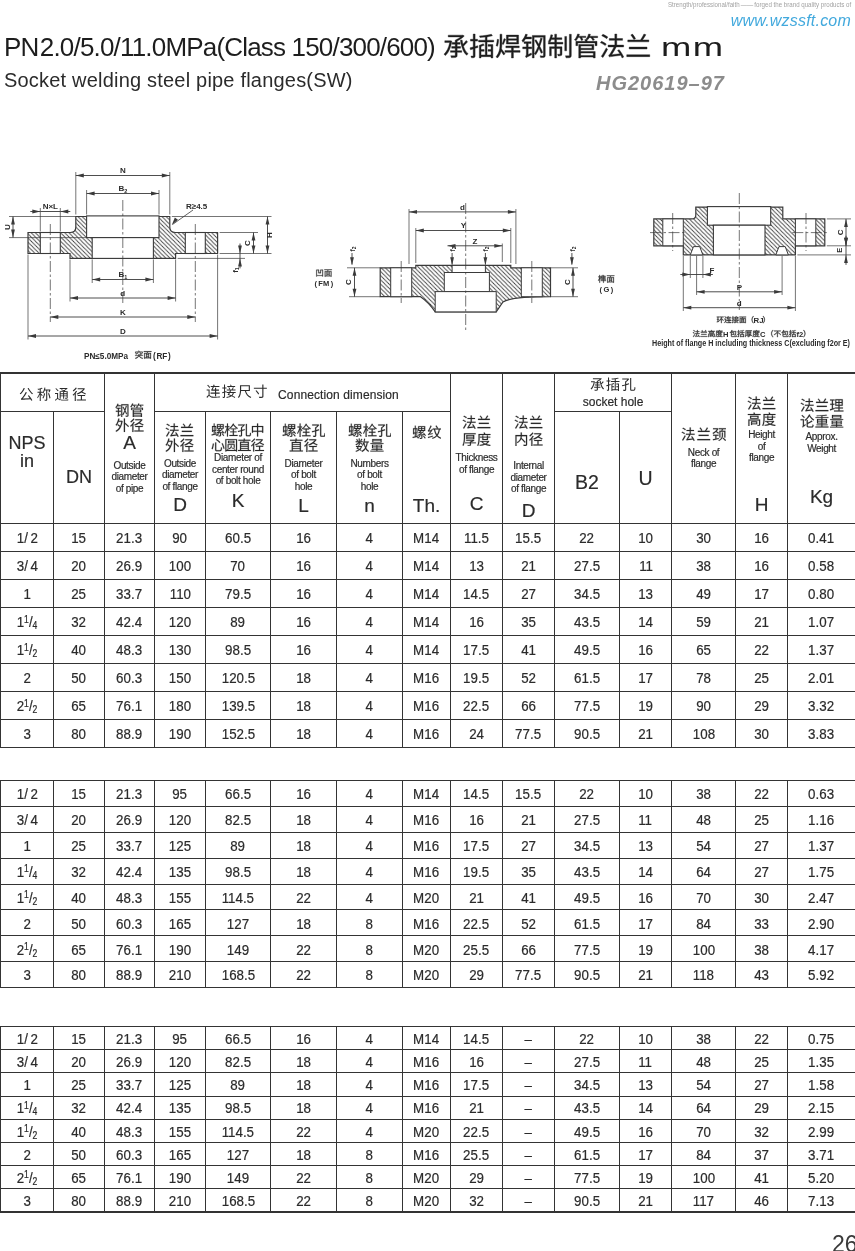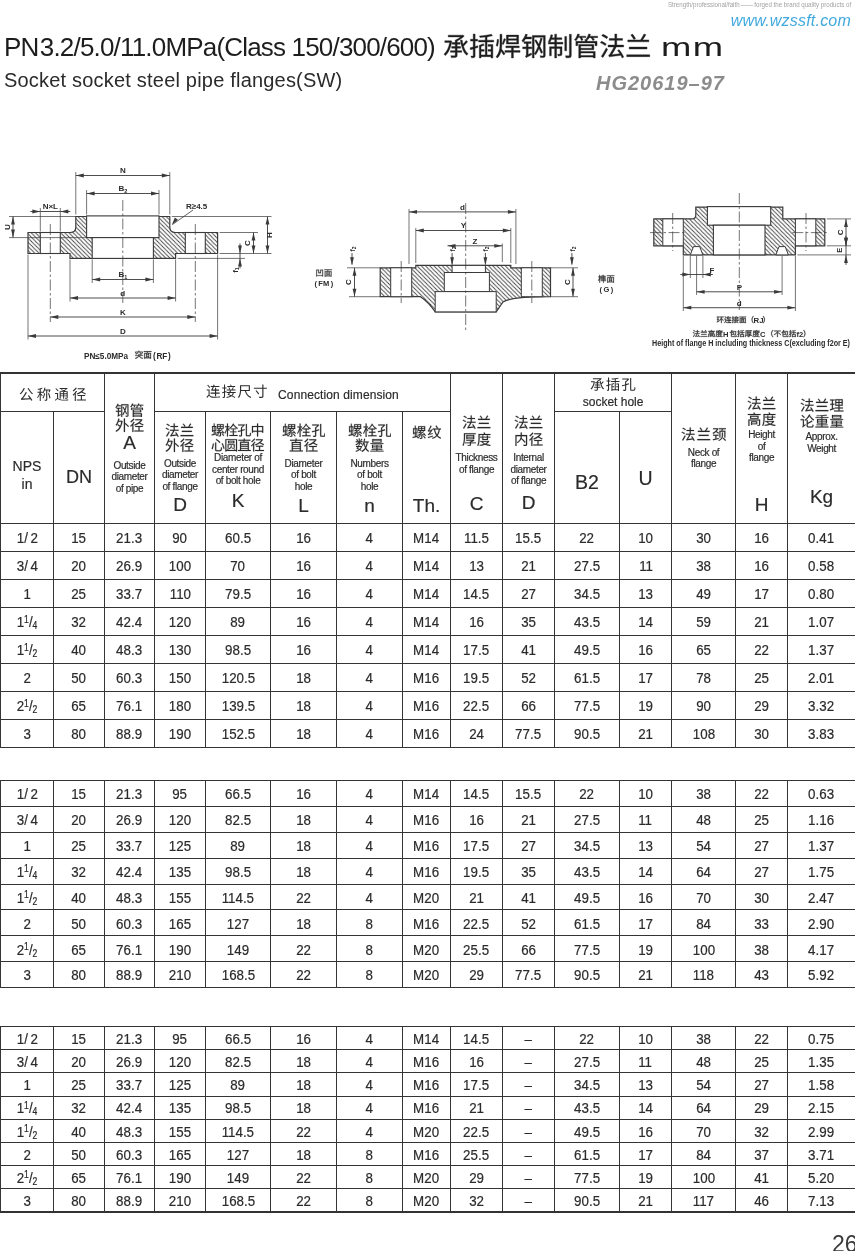--- a/index.html
+++ b/index.html
@@ -63,33 +63,33 @@
         <path id="z39" d="M173 43C143 136 91 226 32 285C44 301 64 339 71 355C105 320 138 275 166 226H396V154H204C218 124 230 93 241 62ZM193 953C208 937 235 922 402 835C397 820 391 791 389 771L271 828V605H406V536H271V401H383V333H111V401H200V536H60V605H200V824C200 863 178 880 161 888C173 904 188 935 193 953ZM430 93V959H500V160H858V860C858 875 852 880 838 880C824 880 777 881 725 879C735 897 746 928 749 946C821 946 864 945 891 933C918 921 928 901 928 861V93ZM751 197C731 278 708 359 681 437C647 375 611 314 577 258L524 286C566 356 611 437 651 517C609 626 559 725 505 801C521 810 550 828 561 838C607 769 650 685 688 592C722 662 751 729 770 783L827 752C804 685 765 600 720 512C756 415 787 312 814 209Z"></path>
         <path id="z40" d="M389 546H601V659H389ZM389 485V374H601V485ZM389 720H601V837H389ZM58 106V178H444C437 219 426 266 416 304H104V960H176V907H820V960H896V304H493L532 178H945V106ZM176 837V374H320V837ZM820 837H670V374H820Z"></path>
         <path id="z41" d="M679 385V588C679 692 661 828 438 909C454 922 475 947 485 962C716 866 750 712 750 588V385ZM731 787C796 839 878 912 916 959L964 905C925 859 842 790 777 741ZM510 257V728H580V325H849V726H922V257H717C731 226 745 190 759 154H958V85H472V154H678C668 188 656 226 644 257ZM73 92V160H333C267 271 147 369 35 422C51 435 73 460 85 476C148 443 212 400 269 347C328 384 394 429 428 460L477 405C442 374 375 333 317 299C367 245 410 183 439 114L387 88L374 92ZM56 850 75 920C180 896 329 862 468 829L461 766L303 800V596H448V529H75V596H230V815Z"></path>
         <path id="z42" d="M286 321H719V412H286ZM211 266V467H797V266ZM441 54 470 144H59V210H937V144H553C542 112 527 70 513 37ZM96 523V959H168V586H830V881C830 892 825 896 813 896C801 896 754 897 711 895C720 911 731 934 735 952C799 952 842 952 869 943C896 933 905 917 905 880V523ZM281 645V901H352V851H706V645ZM352 701H638V795H352Z"></path>
         <path id="z43" d="M695 500C695 695 774 854 894 976L954 945C839 826 768 678 768 500C768 322 839 174 954 55L894 24C774 146 695 305 695 500Z"></path>
         <path id="z44" d="M305 500C305 305 226 146 106 24L46 55C161 174 232 322 232 500C232 678 161 826 46 945L106 976C226 854 305 695 305 500Z"></path>
       </defs>
     </svg>
 <div class="abs" style="top:1px;right:4px;font-size:7px;color:#a2a2a2"><span style="display:inline-block;transform:scaleX(0.88);transform-origin:100% 50%">Strength/professional/faith —— forged the brand quality products of</span></div>
 <div class="abs" style="top:12px;right:4px;font-size:16px;font-style:italic;color:#42a9dd;letter-spacing:0.2px">www.wzssft.com</div>
-<div class="abs" style="top:32px;left:4px;font-size:26px;color:#1d1d1d;white-space:nowrap"><span style="letter-spacing:-0.82px">PN 3.2/5.0/11.0MPa(Class 150/300/600)</span><span style="margin-left:8px"><svg class="ck" style="width:208.3px;height:26.0px;vertical-align:-2.5px" viewBox="0 0 8013 1000">
+<div class="abs" style="top:32px;left:4px;font-size:26px;color:#1d1d1d;white-space:nowrap"><span style="letter-spacing:-0.82px">PN 2.0/5.0/11.0MPa(Class 150/300/600)</span><span style="margin-left:8px"><svg class="ck" style="width:208.3px;height:26.0px;vertical-align:-2.5px" viewBox="0 0 8013 1000">
           <g fill="#1d1d1d" stroke="#1d1d1d" stroke-width="15">
             <use href="#z17" x="0"></use>
             <use href="#z20" x="1002"></use>
             <use href="#z25" x="2004"></use>
             <use href="#z39" x="3006"></use>
             <use href="#z6" x="4008"></use>
             <use href="#z31" x="5010"></use>
             <use href="#z24" x="6012"></use>
             <use href="#z3" x="7013"></use>
           </g>
         </svg></span><span style="display:inline-block;transform:scaleX(1.40);transform-origin:0 60%;margin-left:10px;letter-spacing:1px">mm</span></div>
-<div class="abs" style="top:69px;left:4px;font-size:20px;color:#2b2b2b;letter-spacing:0.2px">Socket socket steel pipe flanges(SW)</div>
+<div class="abs" style="top:69px;left:4px;font-size:20px;color:#2b2b2b;letter-spacing:0.2px">Socket welding steel pipe flanges(SW)</div>
 <div class="abs" style="top:72px;left:596px;font-size:20px;font-weight:bold;font-style:italic;color:#8c8c8c;letter-spacing:1px">HG20619–97</div>
 <svg class="abs" style="left:0;top:140px" width="855" height="230" viewBox="0 140 855 230">
       <defs>
         <pattern id="ht" width="4.2" height="4.2" patternUnits="userSpaceOnUse">
           <rect width="4.2" height="4.2" fill="#fff"></rect>
           <path d="M-1,-1 L5.2,5.2 M-1,3.2 L1,5.2 M3.2,-1 L5.2,1" stroke="#3d3d3d" stroke-width="0.85"></path>
         </pattern>
       </defs>
       <path d="M28.0,232.5 L28.0,253.5 L70.0,253.5 L70.0,258.4 L175.6,258.4 L175.6,253.5 L217.6,253.5 L217.6,232.5 L175.3,232.5 Q169.8,232.5 169.8,227.0 L169.8,216.5 L75.8,216.5 L75.8,227.0 Q75.8,232.5 70.3,232.5 Z" fill="url(#ht)" stroke="#3a3a3a" stroke-width="1.2"></path>
       <rect x="86.6" y="215.9" width="72.4" height="21.7" fill="#fff" stroke="#3a3a3a" stroke-width="1.1"></rect>
@@ -390,21 +390,21 @@
                   <use href="#z24" x="0"></use>
                   <use href="#z3" x="1014"></use>
                 </g>
               </svg></div>
             <div style="margin-top:2px;line-height:14.5px"><svg class="ck" style="width:29.2px;height:14.5px;vertical-align:top" viewBox="0 0 2014 1000">
                 <g fill="#2b2b2b" stroke="#2b2b2b" stroke-width="12">
                   <use href="#z4" x="0"></use>
                   <use href="#z15" x="1014"></use>
                 </g>
               </svg></div>
-            <div class="en" style="margin-top:6px">Internal<br>diameter<br>of flange</div>
+            <div class="en" style="margin-top:14px">Internal<br>diameter<br>of flange</div>
             <div style="margin-top:5.5px;font-size:19px;line-height:21px">D</div>
           </th>
           <th colspan="2" style="vertical-align:middle">
             <div style="line-height:15px"><svg class="ck" style="width:45.9px;height:14.5px;" viewBox="0 0 3166 1000">
                 <g fill="#2b2b2b">
                   <use href="#z17" x="0"></use>
                   <use href="#z20" x="1083"></use>
                   <use href="#z11" x="2166"></use>
                 </g>
               </svg></div>
@@ -450,21 +450,21 @@
                   <use href="#z37" x="1014"></use>
                   <use href="#z38" x="2028"></use>
                 </g>
               </svg></div>
             <div class="en" style="margin-top:3px">Approx.<br>Weight</div>
             <div style="margin-top:32px;font-size:19px;line-height:21px">Kg</div>
           </th>
         </tr>
         <tr style="height:112px">
           <th style="vertical-align:top">
-            <div style="margin-top:45px;font-size:14px;line-height:18px">NPS<br>in</div>
+            <div style="margin-top:22px;font-size:18px;line-height:18px">NPS<br>in</div>
           </th>
           <th style="vertical-align:top">
             <div style="margin-top:55px;font-size:18px">DN</div>
           </th>
           <th style="vertical-align:top">
             <div style="margin-top:11px;line-height:14.5px"><svg class="ck" style="width:29.2px;height:14.5px;vertical-align:top" viewBox="0 0 2014 1000">
                 <g fill="#2b2b2b" stroke="#2b2b2b" stroke-width="12">
                   <use href="#z24" x="0"></use>
                   <use href="#z3" x="1014"></use>
                 </g>

